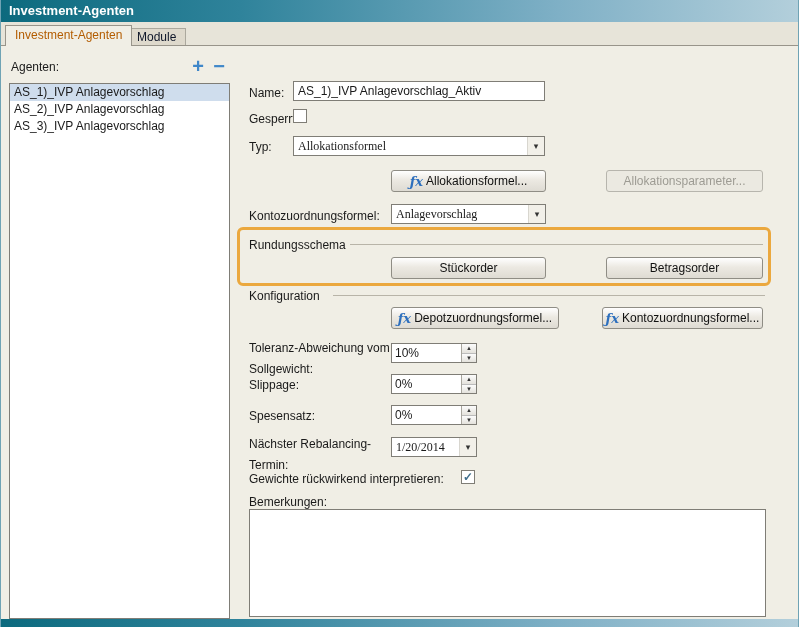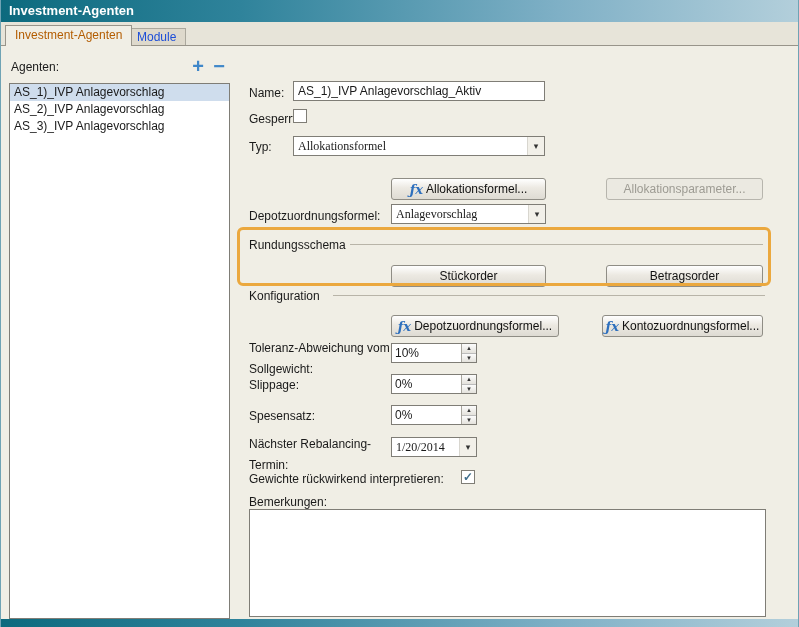--- a/index.html
+++ b/index.html
@@ -21,21 +21,21 @@
     position:absolute; left:0; top:22px; width:100%; height:24px;
     background:#e7e4d9; border-bottom:1px solid #98948a;
   }
   .tab { position:absolute; padding:0 9px; white-space:nowrap; cursor:default; }
   .tab-active {
     top:25px; left:4px; height:21px; line-height:19px; z-index:3;
     background:#f0eee5; border:1px solid #98948a; border-bottom:none; color:#b35c00;
   }
   .tab-inactive {
     top:28px; left:126px; height:17px; line-height:16px; z-index:1;
-    background:#ded9cc; border:1px solid #aba89d; border-bottom:none; color:#1d4ed8;
+    background:#ded9cc; border:1px solid #aba89d; border-bottom:none; color:#0f172a;
   }
   .lbl { position:absolute; white-space:nowrap; color:#1a1a1a; }
   
   .small-icon-btn { position:absolute; width:18px; height:18px; text-align:center; cursor:pointer;
     color:#3f87c9; font-weight:bold; font-size:20px; line-height:16px; }
   .listbox {
     position:absolute; left:8px; top:83px; width:221px; height:536px;
     background:#ffffff; border:1px solid #7f7d76; overflow:hidden;
   }
   .list-item { height:17px; line-height:17px; padding-left:4px; white-space:nowrap; cursor:default; }
@@ -57,21 +57,21 @@
   .checkbox {
     position:absolute; width:14px; height:14px; background:#fff; border:1px solid #7f7d76;
     display:flex; align-items:center; justify-content:center; cursor:pointer;
     font-size:12px; font-weight:bold; color:#3f6e8c; line-height:1;
   }
   .btn {
     position:absolute; height:22px; cursor:pointer;
     background:linear-gradient(#ffffff, #ece9e2 45%, #dedbd3);
     border:1px solid #8f8d85; border-radius:3px;
     display:flex; align-items:center; justify-content:center; gap:3px;
-    font:12px "Liberation Sans", sans-serif; color:#111;margin-top:8px;
+    font:12px "Liberation Sans", sans-serif; color:#111;
   }
   .btn.disabled { background:#ebe9e1; border-color:#b7b5ad; color:#9d9b93; cursor:default; }
   .fx-icon { font-family:"DejaVu Serif", serif; font-style:italic; font-weight:bold;
     color:#2d6fbd; font-size:13px; line-height:1; }
   .sep-line { position:absolute; height:1px; background:#b8b4a8; }
   .spinner { position:absolute; width:86px; height:20px; border:1px solid #7f7d76; background:#fff; display:flex; }
   .spinner input { flex:1; min-width:0; border:none; outline:none; background:transparent;
     font:12px "Liberation Sans", sans-serif; padding:0 3px; color:#1a1a1a; }
   .spin-buttons { width:15px; display:flex; flex-direction:column; border-left:1px solid #a8a69e; }
   .spin-up, .spin-down { flex:1; display:flex; align-items:center; justify-content:center;
@@ -128,21 +128,21 @@
   </div>
 
   <div class="btn" style="left:390px; top:170px; width:155px;">
     <span class="fx-icon">ƒx</span>
     <span>Allokationsformel...</span>
   </div>
   <div class="btn disabled" style="left:605px; top:170px; width:157px;">
     <span>Allokationsparameter...</span>
   </div>
 
-  <div class="lbl" style="left:248px; top:209px;">Depotzuordnungsformel:</div>
+  <div class="lbl" style="left:248px; top:209px;">Kontozuordnungsformel:</div>
   <div class="select" style="left:390px; top:204px; width:155px;">
     <span class="val">Anlagevorschlag</span>
     <span class="arrow">▾</span>
   </div>
 
   <div class="highlight-box"></div>
   <div class="lbl" style="left:248px; top:238px;">Rundungsschema</div>
   <div class="sep-line" style="left:349px; top:244px; width:413px;"></div>
   <div class="btn" style="left:390px; top:257px; width:155px;">
     <span>Stückorder</span>

